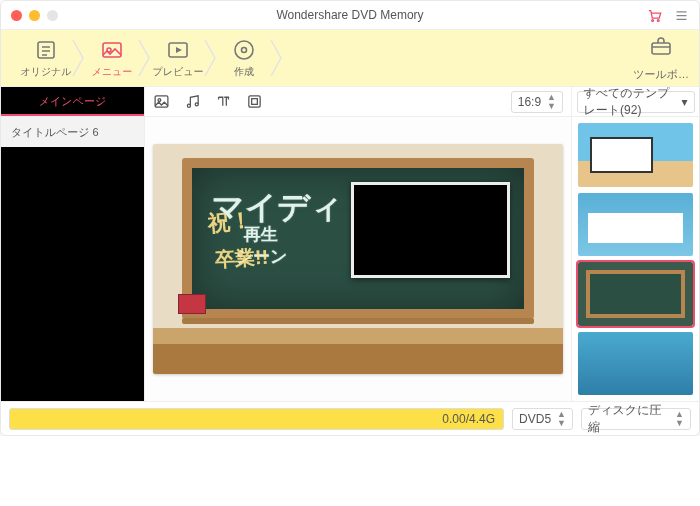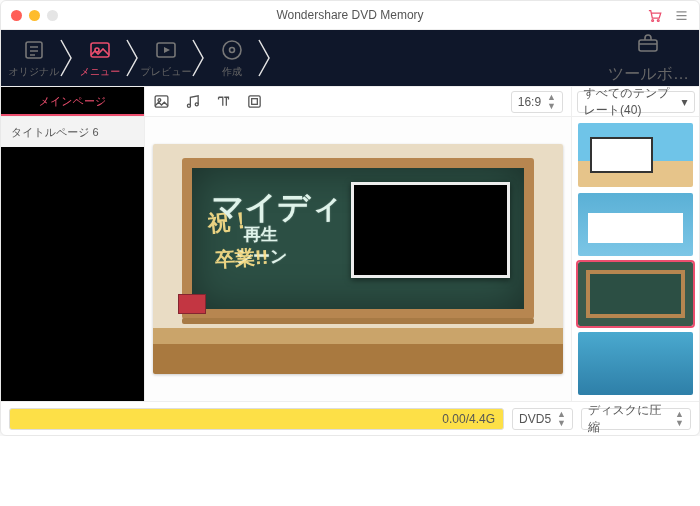--- a/index.html
+++ b/index.html
@@ -5,27 +5,27 @@
   *{box-sizing:border-box;margin:0;padding:0;font-family:-apple-system,"Helvetica Neue",sans-serif;font-size:12px;}
   body{background:#fff;}
   .win{width:700px;height:436px;background:#fff;border:1px solid #e8e8e8;border-radius:6px;overflow:hidden;display:flex;flex-direction:column;box-shadow:0 8px 30px rgba(0,0,0,.1);margin:0 auto;}
   .titlebar{height:28px;display:flex;align-items:center;position:relative;padding:0 10px;}
   .dots{display:flex;gap:7px;}
   .dot{width:11px;height:11px;border-radius:50%;}
   .d1{background:#ff5f57;}.d2{background:#febc2e;}.d3{background:#e5e5e5;}
   .title{position:absolute;left:0;right:0;text-align:center;font-size:12px;color:#555;}
   .tright{position:absolute;right:10px;display:flex;gap:12px;color:#ec4e6e;}
   .tright svg,.toolbar svg,.editbar svg{display:block;}
-  .toolbar{height:58px;border-top:1px solid #eee;border-bottom:1px solid #eee;display:flex;align-items:center;padding:0 4px;position:relative;background:#0f172a;}
+  .toolbar{height:58px;border-top:1px solid #eee;border-bottom:1px solid #eee;display:flex;align-items:center;padding:0 16px;position:relative;background:#fef9c3;}
   .step{display:flex;flex-direction:column;align-items:center;justify-content:center;width:58px;height:56px;color:#666;cursor:pointer;position:relative;}
   .step .lbl{font-size:10px;margin-top:3px;}
   .step.active{color:#ec4e6e;}
   .chev{color:#ddd;margin:0 -4px;}
   .toolsbtn{position:absolute;right:10px;display:flex;flex-direction:column;align-items:center;color:#666;cursor:pointer;}
-  .toolsbtn .lbl{font-size:16px;margin-top:9px;}
+  .toolsbtn .lbl{font-size:11px;margin-top:9px;}
   .body{flex:1;display:flex;min-height:0;}
   .sidebar{width:144px;border-right:1px solid #eee;background:#000000;}
   .sidetab{height:30px;display:flex;align-items:center;justify-content:center;font-size:11px;color:#888;border-bottom:1px solid #eee;cursor:pointer;}
   .sidetab.active{color:#ec4e6e;box-shadow:inset 0 -2px 0 #ec4e6e;}
   .sideitem{height:30px;display:flex;align-items:center;padding:0 10px;font-size:11px;color:#555;background:#f3f3f3;cursor:pointer;}
   .center{flex:1;display:flex;flex-direction:column;min-width:0;}
   .editbar{height:30px;border-bottom:1px solid #eee;display:flex;align-items:center;padding:0 8px;gap:14px;}
   .editbar .ico{color:#666;cursor:pointer;}
   .spacer{flex:1;}
   .sel{height:22px;border:1px solid #ddd;border-radius:3px;background:#fff;display:flex;align-items:center;padding:0 6px;gap:6px;font-size:11px;color:#555;cursor:pointer;}
@@ -204,21 +204,21 @@
           </div>
           <div class="envelope"></div>
           <div class="tray"></div>
         </div>
       </div>
     </div>
 
     <div class="right">
       <div class="rhead">
         <div class="sel">
-          <span>すべてのテンプレート(40)</span>
+          <span>すべてのテンプレート(92)</span>
           <span>▾</span>
         </div>
       </div>
       <div class="tpls">
         <div class="tpl tpl1"></div>
         <div class="tpl tpl2"></div>
         <div class="tpl tpl3 sel-t"></div>
         <div class="tpl tpl4"></div>
       </div>
     </div>

